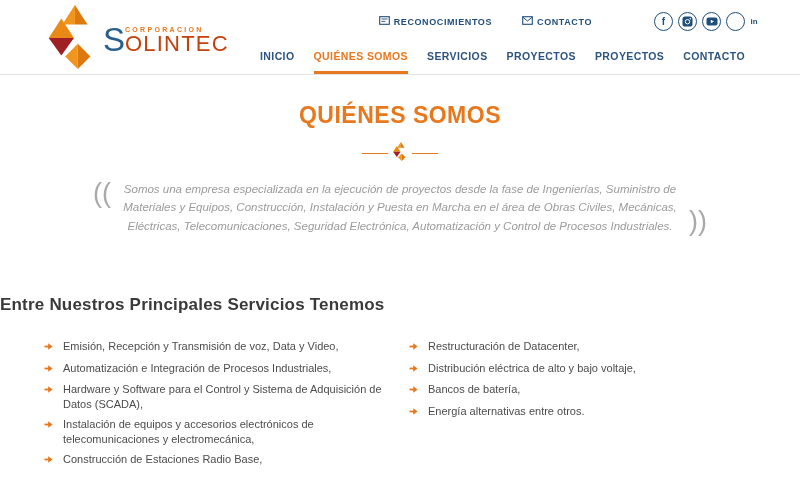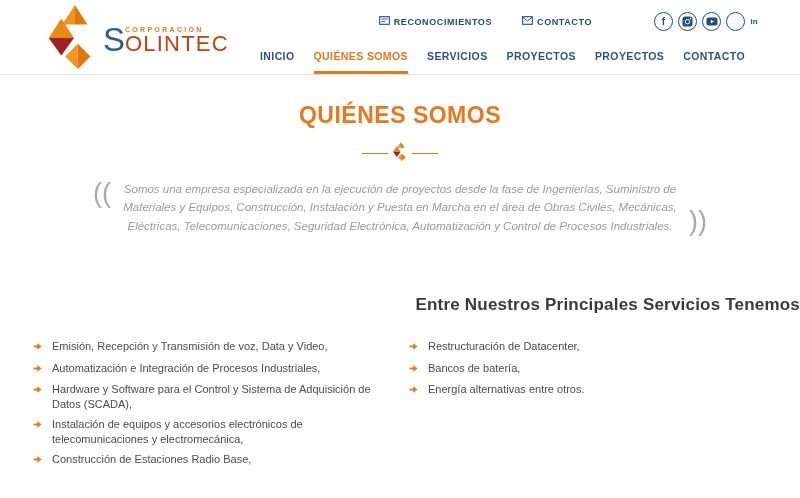--- a/index.html
+++ b/index.html
@@ -41,24 +41,24 @@
 
   
   .quote-wrap { width: 614px; margin: 15px auto 0; display: flex; gap: 12px; }
   .q-mark { font-size: 27px; color: #a9a9a9; line-height: 1; flex-shrink: 0; font-weight: 300; }
   .q-close { align-self: flex-end; }
   .quote-text { flex: 1; font-style: italic; font-size: 11.5px; color: #9b9b9b;
     line-height: 1.6; text-align: center; }
 
   
   .services { margin-top: 60px; }
-  .services-title { text-align: right; font-size: 17px; font-weight: bold; color: #3a3a3a;
+  .services-title { text-align: left; font-size: 17px; font-weight: bold; color: #3a3a3a;
     letter-spacing: 0.2px; }
   .svc-grid { display: grid; grid-template-columns: 1fr 1fr; column-gap: 18px;
-    padding: 0 33px; margin-top: 24px; }
+    padding: 0 44px; margin-top: 24px; }
   .svc-list { list-style: none; }
   .svc-item { display: flex; gap: 9px; font-size: 11px; color: #4c4c4c;
     line-height: 1.32; margin-bottom: 6px; }
   .bullet { flex-shrink: 0; margin-top: 1px; }
 </style>
 </head>
 <body>
 
 <div class="header">
   <div class="logo-area">
@@ -206,20 +206,27 @@
               <path d="M0.5 5.5 L5.5 5.5" stroke="#e8781d" stroke-width="1.8" fill="none"></path>
               <path d="M4.2 2.3 L8.6 5.5 L4.2 8.7 Z" fill="#e8781d"></path>
             </svg></span>
         <span>Restructuración de Datacenter,</span>
       </li>
       <li class="svc-item">
         <span class="bullet"><svg width="10" height="10" viewBox="0 0 10 10">
               <path d="M0.5 5.5 L5.5 5.5" stroke="#e8781d" stroke-width="1.8" fill="none"></path>
               <path d="M4.2 2.3 L8.6 5.5 L4.2 8.7 Z" fill="#e8781d"></path>
             </svg></span>
+        <span>Distribución eléctrica de alto y bajo voltaje,</span>
+      </li>
+      <li class="svc-item">
+        <span class="bullet"><svg width="10" height="10" viewBox="0 0 10 10">
+              <path d="M0.5 5.5 L5.5 5.5" stroke="#e8781d" stroke-width="1.8" fill="none"></path>
+              <path d="M4.2 2.3 L8.6 5.5 L4.2 8.7 Z" fill="#e8781d"></path>
+            </svg></span>
         <span>Bancos de batería,</span>
       </li>
       <li class="svc-item">
         <span class="bullet"><svg width="10" height="10" viewBox="0 0 10 10">
               <path d="M0.5 5.5 L5.5 5.5" stroke="#e8781d" stroke-width="1.8" fill="none"></path>
               <path d="M4.2 2.3 L8.6 5.5 L4.2 8.7 Z" fill="#e8781d"></path>
             </svg></span>
         <span>Energía alternativas entre otros.</span>
       </li>
     </ul>

